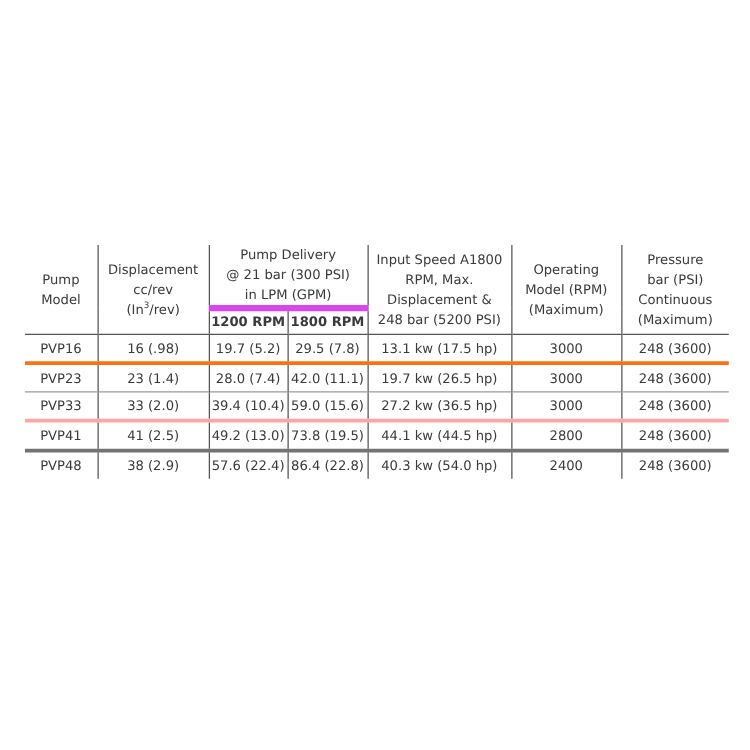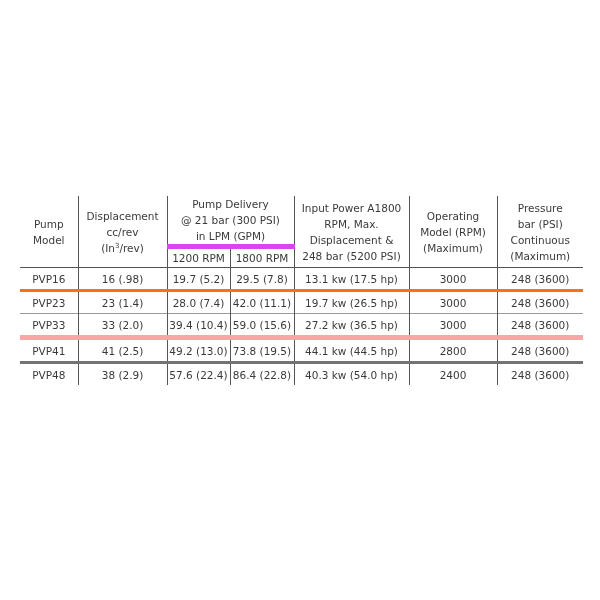--- a/index.html
+++ b/index.html
@@ -6,21 +6,21 @@
   body { width:600px; height:600px; position:relative; overflow:hidden;
          font-family:"DejaVu Sans", sans-serif; color:#3a3a3a; }
   table.spec { position:absolute; left:20px; top:196px; width:563px;
                border-collapse:collapse; font-size:10.5px; }
   table.spec td, table.spec th { font-weight:normal; text-align:center;
                padding:0; line-height:16px; }
   .vb { border-left:1px solid #555; }
   .hb { border-bottom:1px solid #555; }
   .hb-light { border-bottom:5px solid #d946ef; }
   th.h { vertical-align:middle; }
-  tr.sub th { height:18px; line-height:17px; }
+  tr.sub th { height:18px; line-height:17px;font-weight:bold; }
   tbody td { height:21px; }
   col.c0 { width:58px; } col.c1 { width:89px; } col.c2 { width:63px; }
   col.c3 { width:64px; } col.c4 { width:115px; } col.c5 { width:88px; }
   col.c6 { width:86px; }
   sup { font-size:7px; line-height:0; }
 </style>
 </head>
 <body>
 
 <table class="spec">
@@ -43,21 +43,21 @@
         <span>Displacement</span><br>
         <span>cc/rev</span><br>
         <span>(In</span><sup>3</sup><span>/rev)</span>
       </th>
       <th class="h vb hb-light" colspan="2">
         <span>Pump Delivery</span><br>
         <span>@ 21 bar (300 PSI)</span><br>
         <span>in LPM (GPM)</span>
       </th>
       <th class="h hb vb" rowspan="2">
-        <span>Input Power A1800</span><br>
+        <span>Input Speed A1800</span><br>
         <span>RPM, Max.</span><br>
         <span>Displacement &amp;</span><br>
         <span>248 bar (5200 PSI)</span>
       </th>
       <th class="h hb vb" rowspan="2">
         <span>Operating</span><br>
         <span>Model (RPM)</span><br>
         <span>(Maximum)</span>
       </th>
       <th class="h hb vb" rowspan="2">
@@ -84,21 +84,21 @@
     </tr>
     <tr style="border-bottom:1px solid #9a9a9a">
       <td>PVP23</td>
       <td class="vb">23  (1.4)</td>
       <td class="vb">28.0   (7.4)</td>
       <td class="vb">42.0  (11.1)</td>
       <td class="vb">19.7 kw (26.5 hp)</td>
       <td class="vb">3000</td>
       <td class="vb">248 (3600)</td>
     </tr>
-    <tr style="border-bottom:5px solid #fca5a5">
+    <tr style="border-bottom:3px solid #fca5a5">
       <td>PVP33</td>
       <td class="vb">33  (2.0)</td>
       <td class="vb">39.4  (10.4)</td>
       <td class="vb">59.0  (15.6)</td>
       <td class="vb">27.2 kw (36.5 hp)</td>
       <td class="vb">3000</td>
       <td class="vb">248 (3600)</td>
     </tr>
     <tr style="border-bottom:3px solid #737373">
       <td>PVP41</td>

